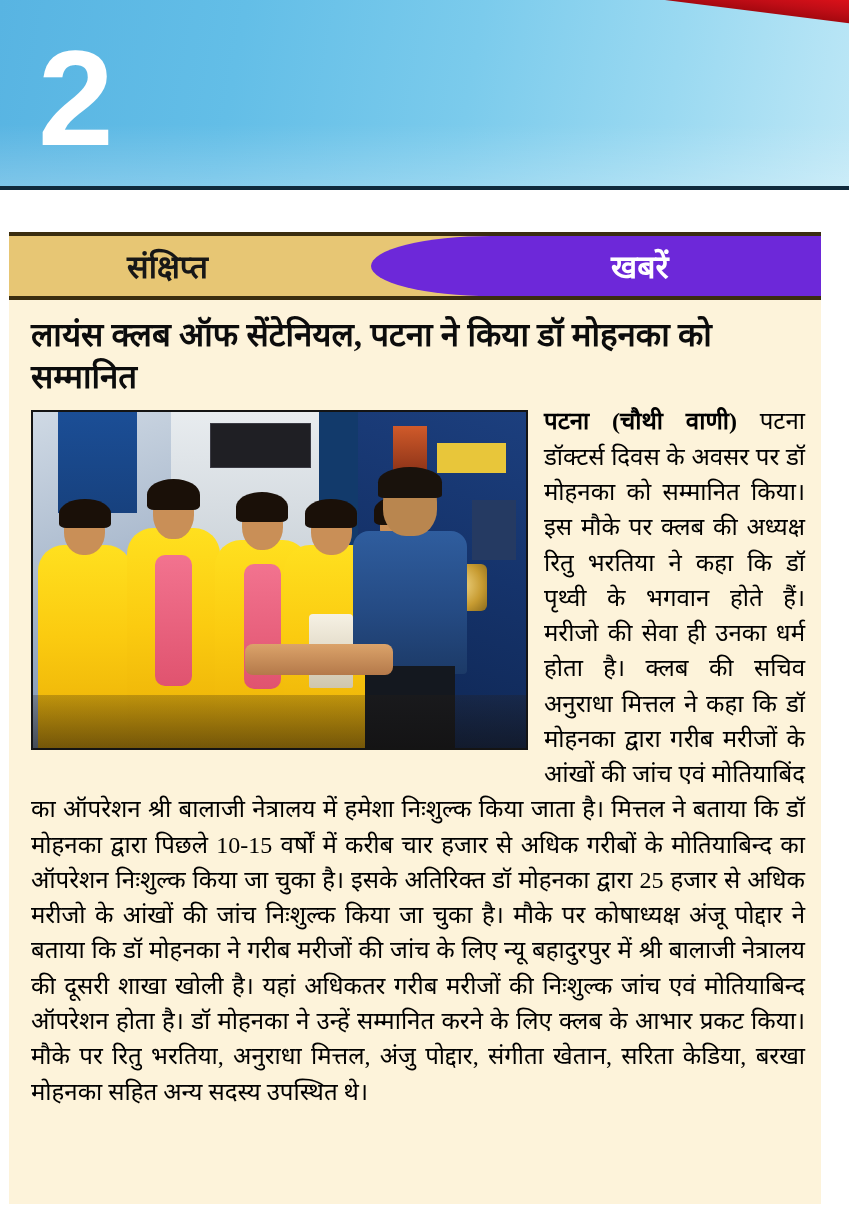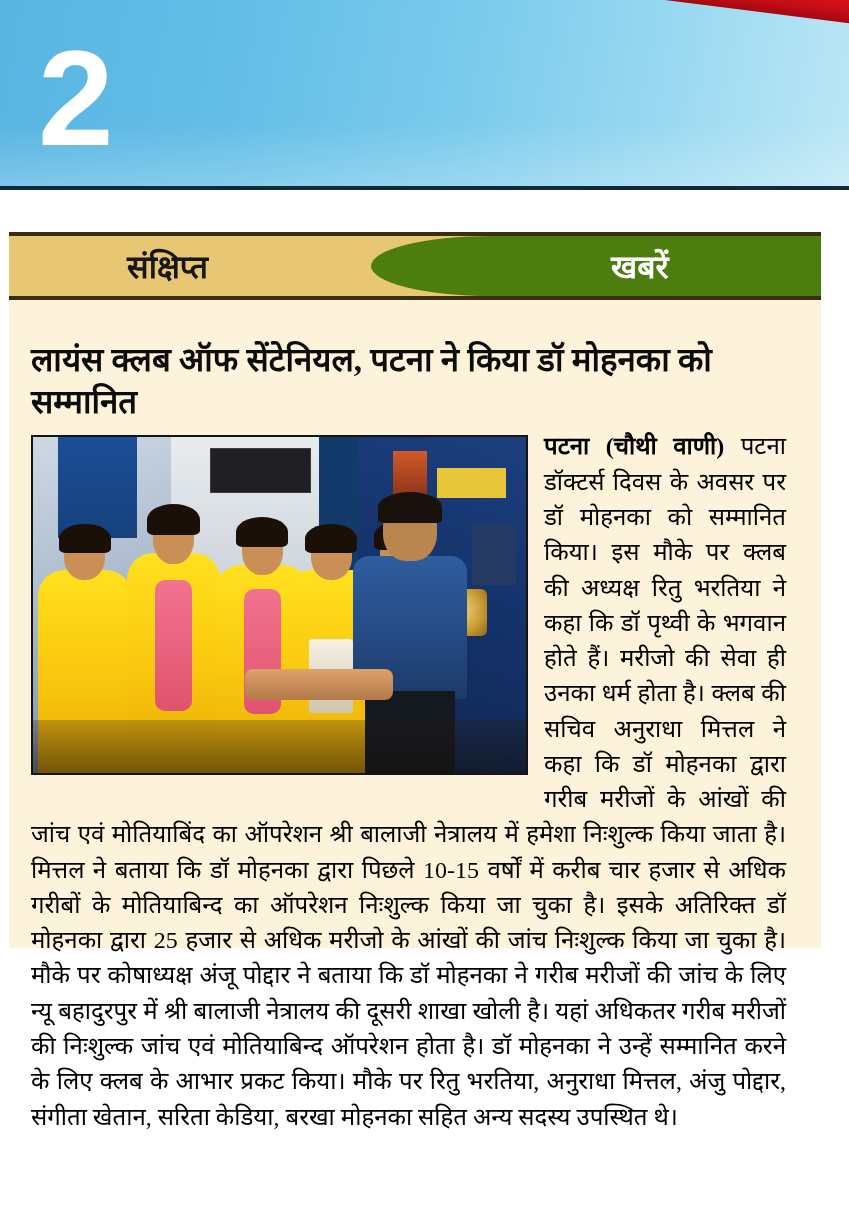--- a/index.html
+++ b/index.html
@@ -86,21 +86,21 @@
     font-family: "Liberation Serif", "DejaVu Serif", serif;
     text-shadow: 1px 1px 0 rgba(0,0,0,0.25);
   }
 
   
   .content {
     position: absolute;
     left: 9px;
     top: 232px;
     width: 812px;
-    height: 716px;
+    height: 972px;
     background: #fdf3da;
     box-sizing: border-box;
   }
 
   
   .section-bar {
     position: relative;
     height: 68px;
     background: #e7c674;
     border-top: 4px solid #3a2d10;
@@ -117,38 +117,37 @@
     font-weight: bold;
     color: #171717;
     white-space: nowrap;
   }
   .section-pill {
     position: absolute;
     left: 362px;
     top: 0;
     right: 0;
     bottom: 0;
-    background: #4d7c0f;
+    background: #6d28d9;
     border-radius: 120px 0 0 120px / 50% 0 0 50%;
   }
   .section-right-label {
     position: absolute;
     left: 240px;
     top: 50%;
     transform: translateY(-52%);
     font-size: 32px;
     font-weight: bold;
     color: #ffffff;
     white-space: nowrap;
   }
 
   
   .article {
-    padding: 14px 35px 0 22px;
-    margin-top: 25px;
+    padding: 14px 16px 0 22px;
   }
   .headline {
     font-size: 33px;
     line-height: 1.28;
     font-weight: bold;
     color: #0c0c0c;
     margin: 0 0 6px 0;
     letter-spacing: 0px;
   }
   .article-body {

